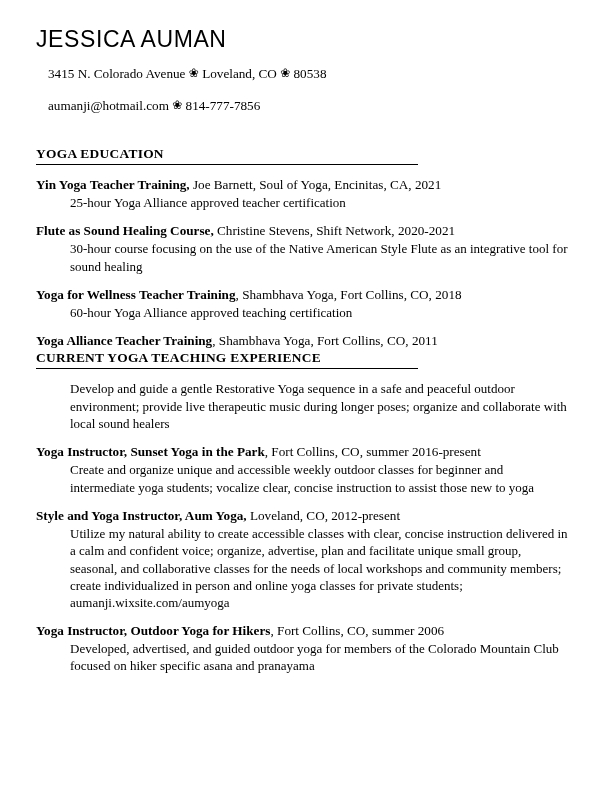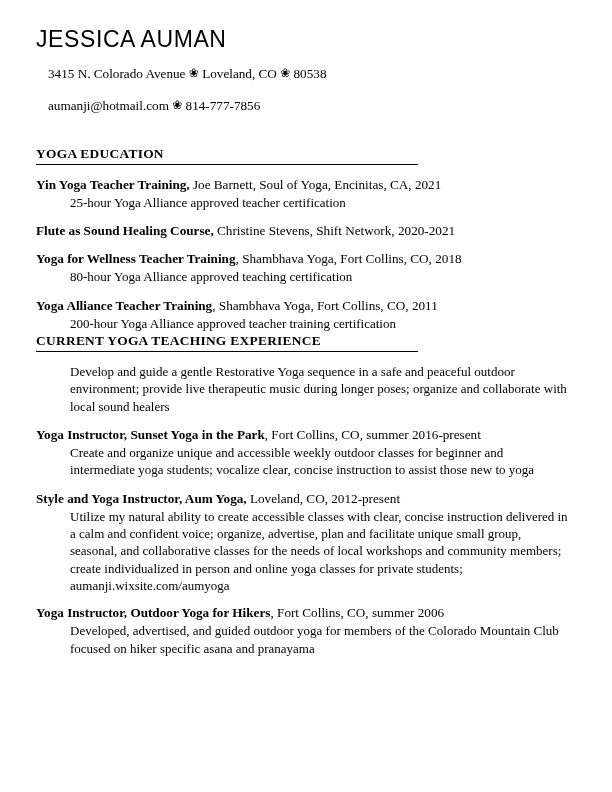--- a/index.html
+++ b/index.html
@@ -103,34 +103,34 @@
       <div class="entry-head">
         <span class="bold">Yin Yoga Teacher Training,</span><span> Joe Barnett, Soul of Yoga, Encinitas, CA, 2021</span>
       </div>
       <div class="entry-body">25-hour Yoga Alliance approved teacher certification</div>
     </div>
 
     <div class="entry">
       <div class="entry-head">
         <span class="bold">Flute as Sound Healing Course,</span><span> Christine Stevens, Shift Network, 2020-2021</span>
       </div>
+      <div class="entry-body">30-hour course focusing on the use of the Native American Style Flute as an integrative tool for sound healing</div>
     </div>
 
     <div class="entry">
       <div class="entry-head">
         <span class="bold">Yoga for Wellness Teacher Training</span><span>, Shambhava Yoga, Fort Collins, CO, 2018</span>
       </div>
-      <div class="entry-body">80-hour Yoga Alliance approved teaching certification</div>
+      <div class="entry-body">60-hour Yoga Alliance approved teaching certification</div>
     </div>
 
     <div class="entry">
       <div class="entry-head">
         <span class="bold">Yoga Alliance Teacher Training</span><span>, Shambhava Yoga, Fort Collins, CO, 2011</span>
       </div>
-      <div class="entry-body">200-hour Yoga Alliance approved teacher training certification</div>
     </div>
   </div>
 
   <div class="section spacer-top">
     <div class="section-title">CURRENT YOGA TEACHING EXPERIENCE</div>
 
     <div class="entry">
       <div class="entry-body">Develop and guide a gentle Restorative Yoga sequence in a safe and peaceful outdoor environment; provide live therapeutic music during longer poses; organize and collaborate with local sound healers</div>
     </div>
 

